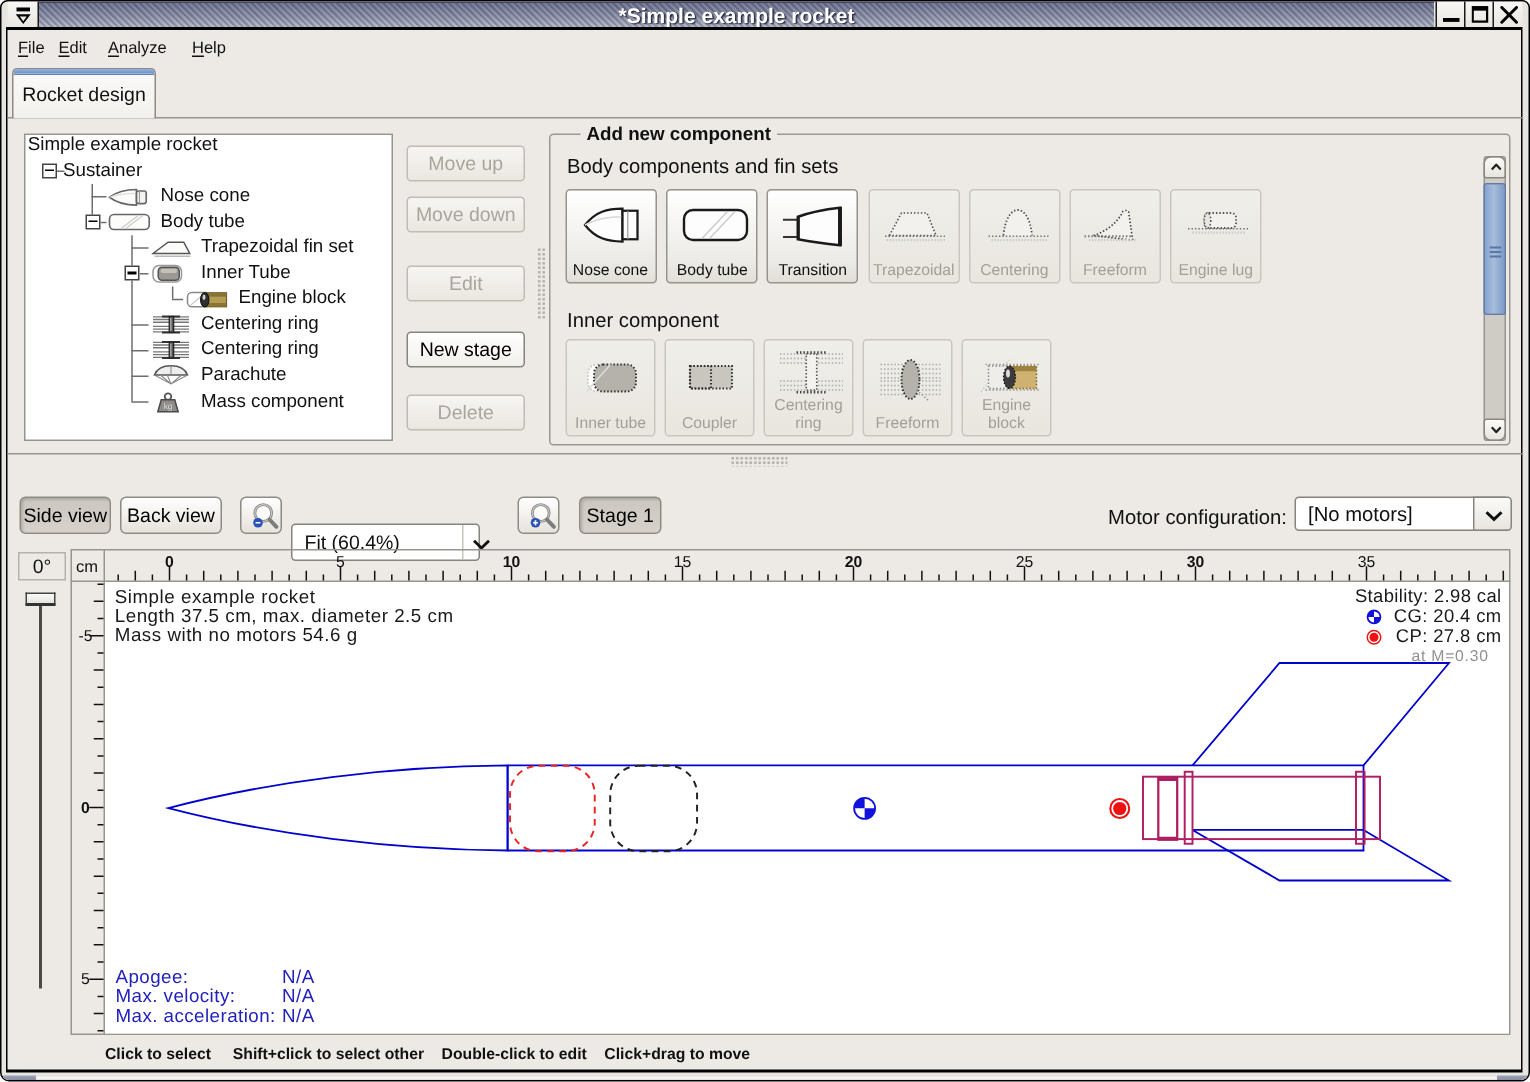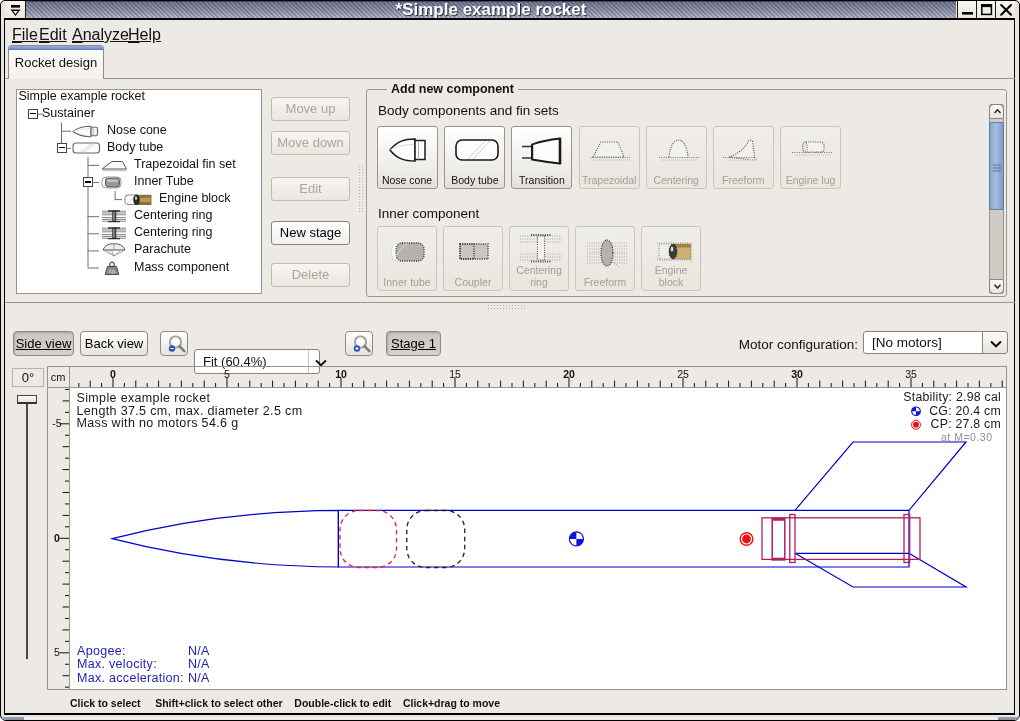--- a/index.html
+++ b/index.html
@@ -5,32 +5,32 @@
 html,body { width:1020px; height:721px; font-family:"Liberation Sans", sans-serif; background:#fff; }
 #win { position:absolute; left:0; top:0; width:1020px; height:721px;
   background:#e8e5e0; border:1px solid #000; border-radius:5px 5px 6px 6px; overflow:hidden; }
 .abs { position:absolute; }
 #tb-hatch { position:absolute; left:25px; top:0px; width:930px; height:18px;
   background:
    repeating-linear-gradient(45deg, rgba(30,35,70,0.24) 0px, rgba(30,35,70,0.24) 1px, rgba(255,255,255,0.10) 1.9px, rgba(255,255,255,0.0) 3.1px),
    linear-gradient(180deg,#6e7390 0%,#9094a9 55%,#b8bbc8 100%);
   border-top:1px solid #42475e; }
 #tb-title { position:absolute; left:25px; top:2px; width:930px; text-align:center;
-  font-size:17px; font-weight:bold; color:#fff;
+  font-size:14px; font-weight:bold; color:#fff;
   text-shadow:1px 1px 1px rgba(10,10,30,0.8); line-height:14px;}
 .tbbtn { position:absolute; top:0px; height:18px; background:linear-gradient(180deg,#f7f6f3,#e9e6e0);
   border-left:1px solid #1a1a1a; }
 #menubtn { position:absolute; left:4px; top:0px; width:21px; height:18px;
   background:linear-gradient(180deg,#f7f6f3,#e9e6e0); border-right:1px solid #1a1a1a;}
 #client { position:absolute; left:3px; top:17px; width:1011px; height:697px;
   border:1px solid #000; border-top:2px solid #000; border-bottom:2px solid #000; background:#edeae5; }
 #bottomstrip { position:absolute; left:1px; top:717px; width:1018px; height:3px;
   background:linear-gradient(180deg,#ffffff,#d0cec9); }
 .bcorner { position:absolute; top:716px; width:22px; height:5px; background:linear-gradient(180deg,#9ea3b8,#787d95); }
-.menu { position:absolute; top:6px; font-size:16px; color:#111;text-decoration:underline; }
+.menu { position:absolute; top:6px; font-size:11px; color:#111; }
 #tab-active { position:absolute; left:3px; top:25px; width:96px; height:34px;
   background:linear-gradient(180deg,#fbfaf9 0%,#f3f1ed 100%);
   border:1px solid #8f8c86; border-bottom:none; border-radius:4px 4px 0 0; z-index:3;}
 #tab-active .cap { position:absolute; left:0px; top:0px; right:0px; height:4px;
   background:linear-gradient(180deg,#94b1dd,#6b90c8); border-radius:3px 3px 0 0; border-bottom:1px solid #5c80b6;}
 #tab-inactive { position:absolute; left:96px; top:27px; width:112px; height:32px;
   background:linear-gradient(180deg,#f5f3f0 0%,#d9d5cd 100%);
   border:1px solid #8f8c86; border-bottom:none; border-radius:4px 4px 0 0; z-index:2;}
 .tabtxt { position:absolute; left:0; right:0; text-align:center; top:9px; font-size:13px; color:#111; }
 #tabline { position:absolute; left:0px; top:58px; width:1010px; height:1px; background:#989590; z-index:1; }
@@ -49,21 +49,21 @@
 .seclabel { position:absolute; font-size:13.5px; color:#111; }
 .cbtn { position:absolute; border-radius:3px; }
 .cbtn.en { background:linear-gradient(180deg,#ffffff 0%,#eceae6 78%,#e2dfd8 100%); border:1px solid #97948e; }
 .cbtn.dis { background:linear-gradient(180deg,#f0eee9 0%,#e9e6e0 100%); border:1px solid #c9c6bf; }
 .clabel { position:absolute; left:0; right:0; bottom:2px; text-align:center; font-size:10.5px; color:#111; line-height:12px;}
 .cbtn.dis .clabel { color:#a39f97; }
 .tbtn { position:absolute; top:311px; height:25px; font-size:13px; color:#000; text-align:center;
   background:linear-gradient(180deg,#ffffff 0%,#eeebe6 70%,#e6e3dc 100%);
   border:1px solid #8e8b85; border-radius:4px; line-height:23px; }
 .tbtn.pressed { background:linear-gradient(180deg,#cbc7c0 0%,#d6d2cb 100%);
-  box-shadow:inset 1px 1px 2px rgba(0,0,0,0.18);text-decoration:underline; }
+  box-shadow:inset 1px 1px 2px rgba(0,0,0,0.18); }
 #viewbox { position:absolute; left:42px; top:346px; width:960px; height:324px;
   border:1px solid #98958f; }
 #canvas { position:absolute; left:65px; top:368px; width:936px; height:301px; background:#fff; }
 #statusbar { position:absolute; left:65px; top:677px; font-size:10.5px; font-weight:bold; color:#111;
   white-space:pre; }
 .ul { text-decoration:underline; text-underline-offset:1.5px; }</style></head>
 <body>
 <div id="win">
 <div id="menubtn">
       <svg class="abs" style="left:5px;top:3px;" width="11" height="13" viewBox="0 0 11 13">

